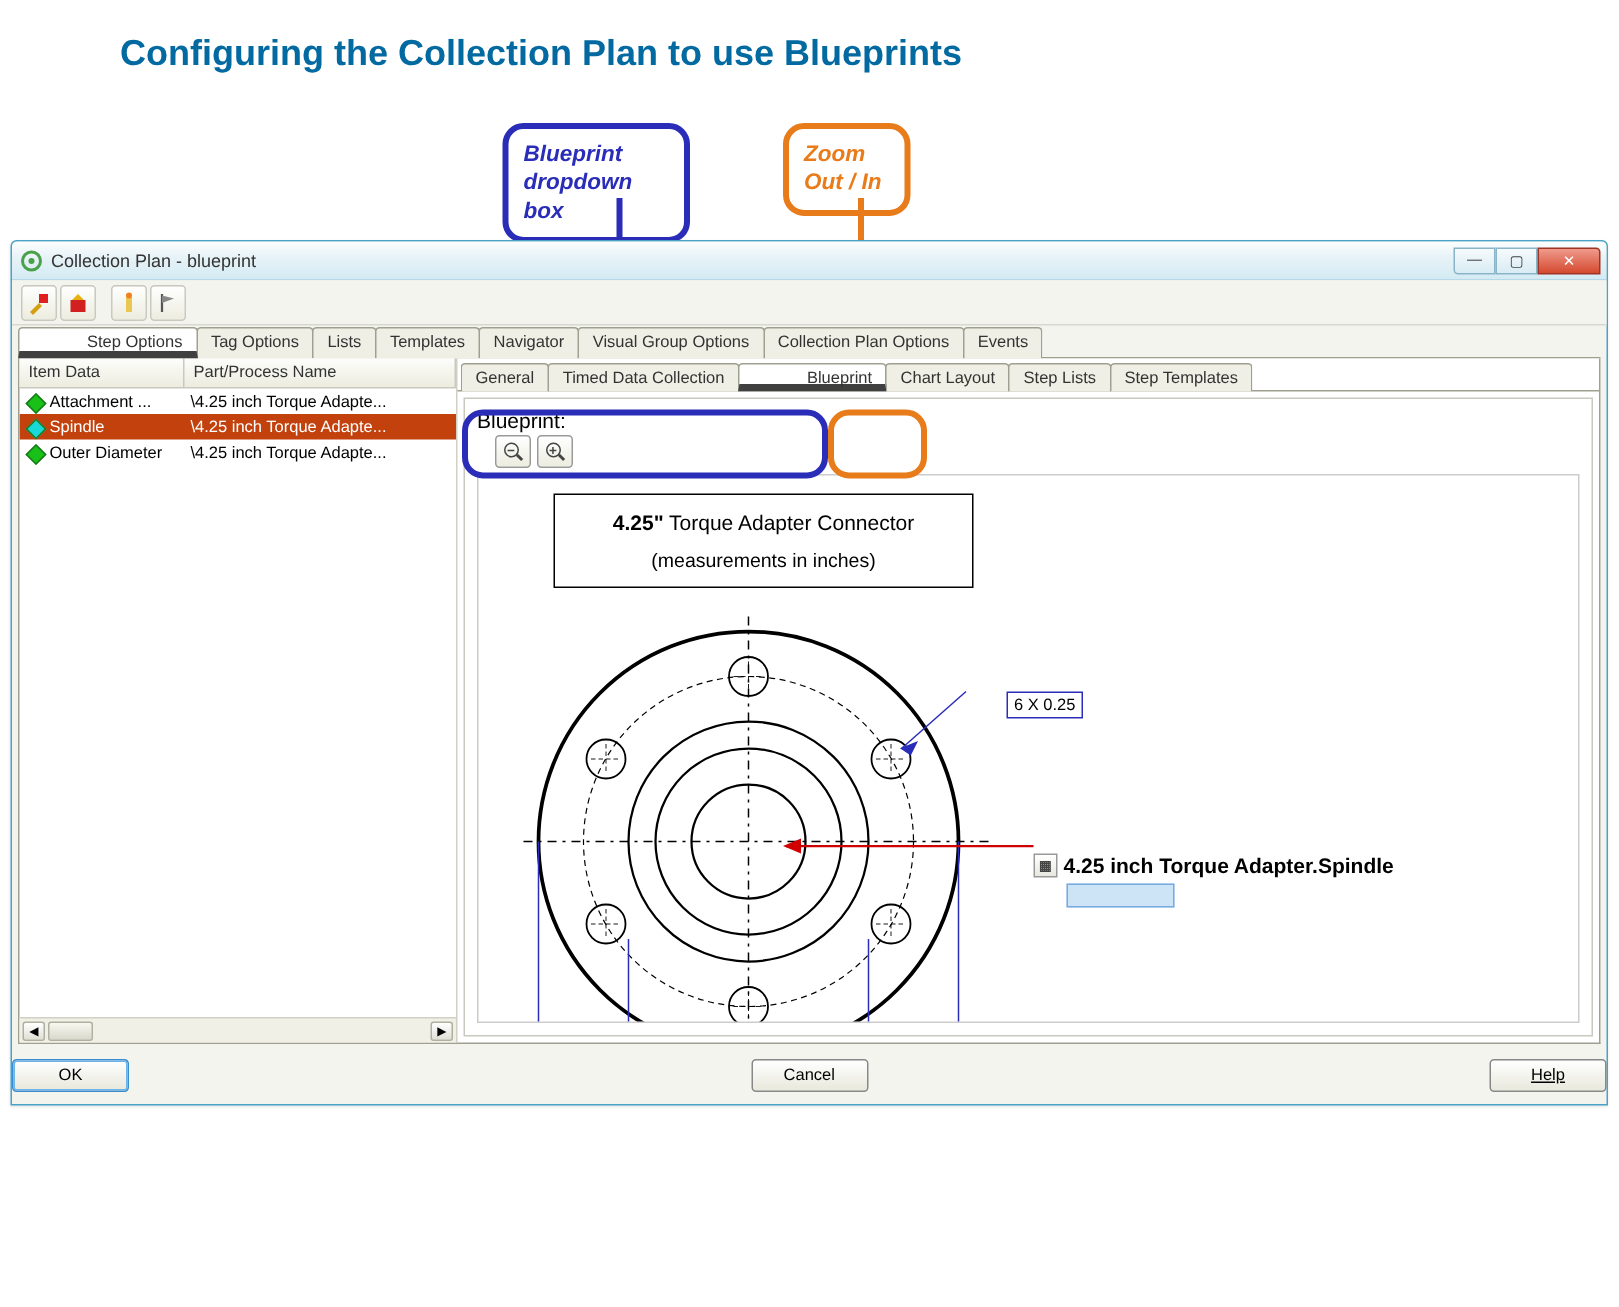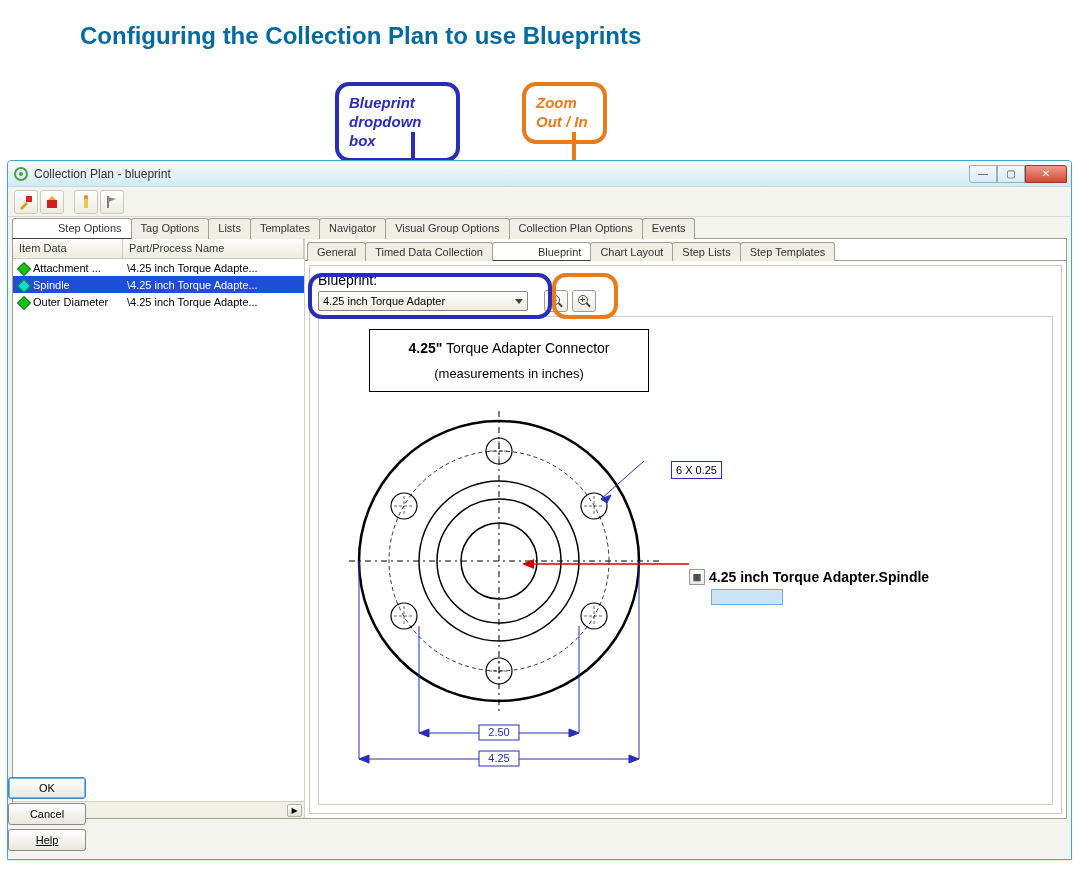--- a/index.html
+++ b/index.html
@@ -41,21 +41,21 @@
   }
   .connector-blue { background: #2a2db8; left: 411px; top: 132px; height: 170px; }
   .connector-orange { background: #e87b1a; left: 572px; top: 132px; height: 170px; }
 
   
   .app-window {
     position: absolute;
     top: 160px;
     left: 7px;
     width: 1065px;
-    height: 700px;
+    height: 577px;
     border: 1px solid #4aa3c7;
     border-radius: 4px 4px 0 0;
     background: #f4f4ef;
     box-shadow: 0 1px 2px rgba(0,0,0,0.1);
   }
   .titlebar {
     height: 26px;
     background: linear-gradient(#fdfefe, #e6f2f7 45%, #d4ebf4);
     border-bottom: 1px solid #b5d9e8;
     display: flex;
@@ -145,21 +145,21 @@
     border-radius: 3px 3px 0 0;
     font-size: 11px;
     color: #333;
     cursor: pointer;
     position: relative;
     top: 1px;
   }
   .tab.active {
     background: #fff;
     z-index: 2;
-    border-bottom: 1px solid #404040;
+    border-bottom: 5px solid #404040;
     padding-left: 45px;
   }
 
   
   .below-tabs {
     position: absolute;
     top: 22px;
     left: 0;
     right: 0;
     bottom: 0;
@@ -209,21 +209,21 @@
     position: absolute;
     left: 3px; top: 3px;
     width: 8px; height: 8px;
     transform: rotate(45deg);
     border: 1px solid #1a7a1a;
   }
   .diamond.green::before { background: #18c018; }
   .diamond.teal::before { background: #18d8d8; }
   .list-row .c1 { width: 90px; overflow: hidden; text-overflow: ellipsis; white-space: nowrap; }
   .list-row .c2 { flex: 1; overflow: hidden; text-overflow: ellipsis; white-space: nowrap; padding-left: 4px; }
-  .list-row.sel { background: #1d4ed8; color: #fff; align-items: center; }
+  .list-row.sel { background: #c2410c; color: #fff; align-items: center; }
   .list-scroll {
     height: 17px;
     border-top: 1px solid #d0d0c4;
     background: #f0f0e6;
     display: flex;
     align-items: center;
     padding: 0 2px;
     gap: 2px;
   }
   .scroll-arrow {
@@ -417,22 +417,21 @@
     border: 1px solid #77aadd;
     background: #cde4f7;
   }
 
   .footer-btns {
     position: absolute;
     bottom: 8px;
     left: 0; right: 0;
     display: flex;
     justify-content: space-between;
-    gap: 4px;
-    flex-direction: column;
+    gap: 14px;
   }
   .dlg-btn {
     width: 78px;
     height: 22px;
     border: 1px solid #888;
     background: linear-gradient(#fff,#e8e8dc);
     border-radius: 3px;
     font-size: 11px;
     cursor: pointer;
     display: flex;
@@ -554,24 +553,20 @@
             <div class="tab">Chart Layout</div>
             <div class="tab">Step Lists</div>
             <div class="tab">Step Templates</div>
           </div>
 
         <div class="blueprint-area">
           <div class="bp-label-row">
             <span class="bp-label">Blueprint:</span>
           </div>
           <div class="bp-label-row">
-            <div class="bp-dropdown">
-              <span>4.25 inch Torque Adapter</span>
-              <span class="arrow"></span>
-            </div>
             <div style="width:8px"></div>
             <div class="zoom-btn">
               <span class="mag">
                   <span class="sign">−</span>
                 </span>
             </div>
             <div class="zoom-btn">
               <span class="mag">
                   <span class="sign">+</span>
                 </span>

